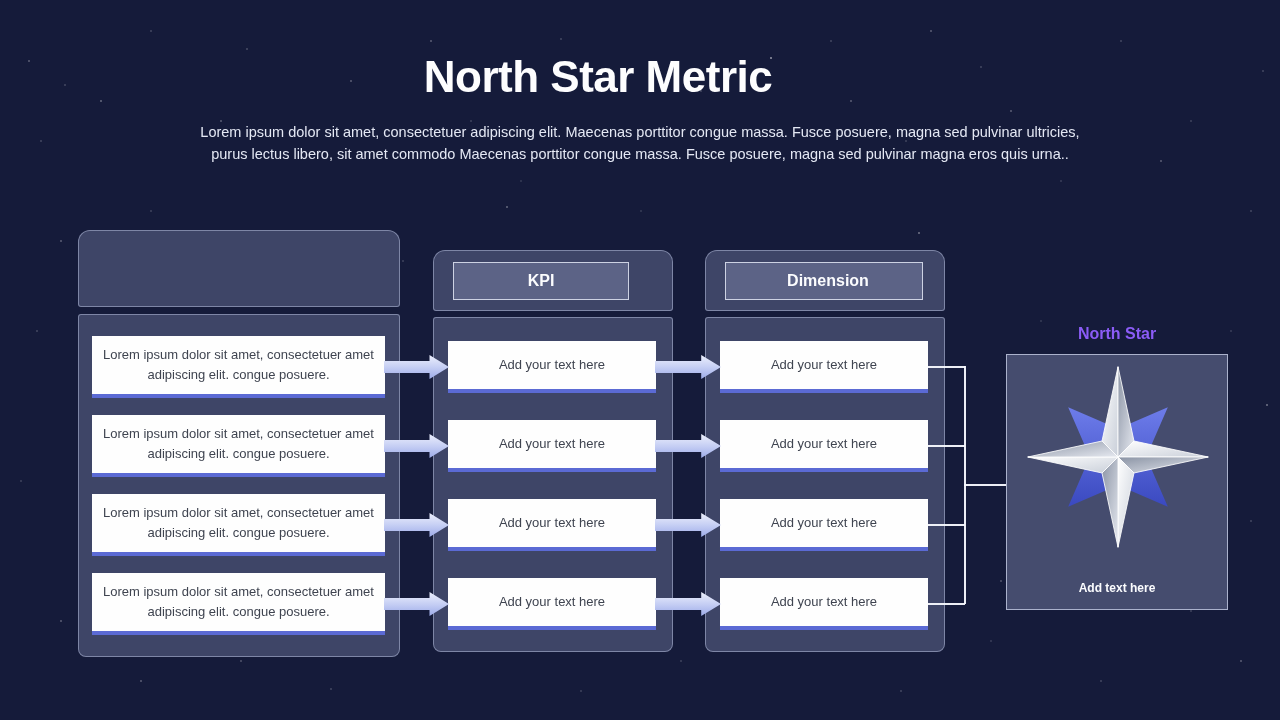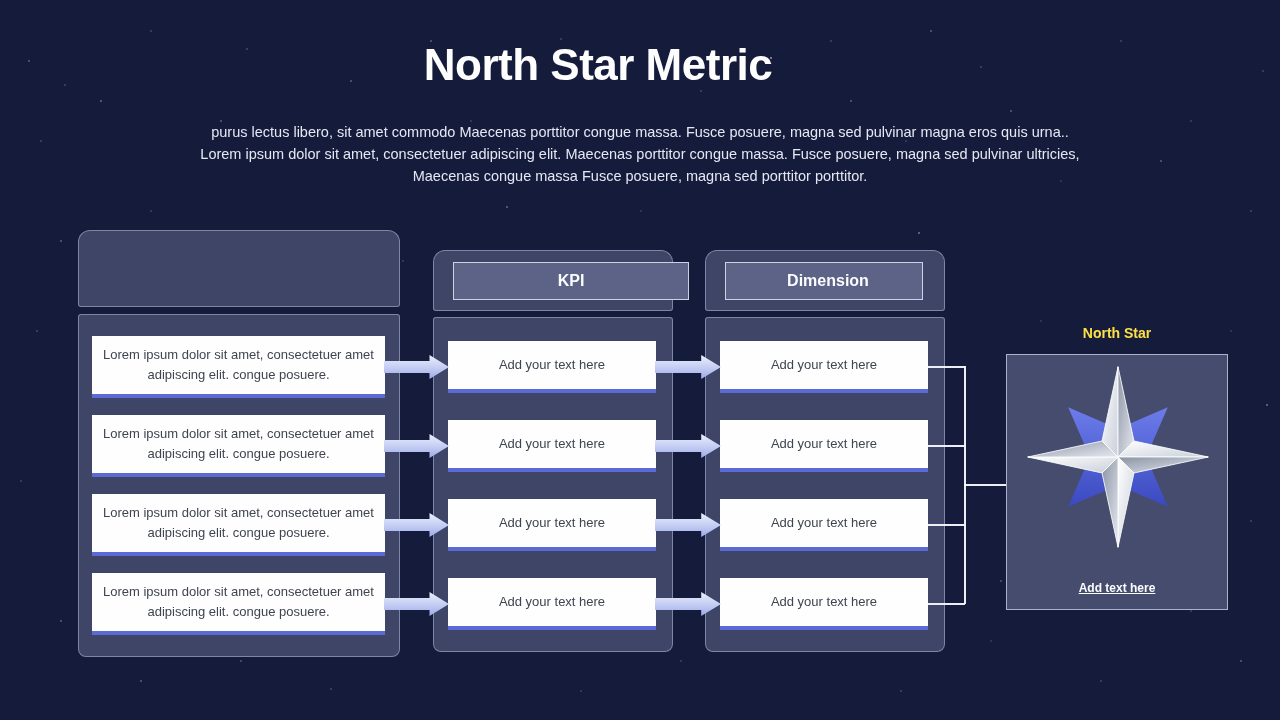--- a/index.html
+++ b/index.html
@@ -30,21 +30,21 @@
     770px 57px rgba(255,255,255,.55),918px 232px rgba(255,255,255,.4),1266px 404px rgba(255,255,255,.4),
     506px 206px rgba(255,255,255,.35),100px 100px rgba(255,255,255,.35),220px 120px rgba(255,255,255,.3),
     350px 80px rgba(255,255,255,.3),430px 40px rgba(255,255,255,.3),850px 100px rgba(255,255,255,.3),
     930px 30px rgba(255,255,255,.3),1010px 110px rgba(255,255,255,.3),1160px 160px rgba(255,255,255,.3),
     60px 240px rgba(255,255,255,.3),260px 380px rgba(255,255,255,.25),60px 620px rgba(255,255,255,.3),
     140px 680px rgba(255,255,255,.3),360px 640px rgba(255,255,255,.25),1120px 560px rgba(255,255,255,.3),
     1240px 660px rgba(255,255,255,.3),1000px 580px rgba(255,255,255,.25),940px 480px rgba(255,255,255,.3),
     28px 60px rgba(255,255,255,.3),240px 660px rgba(255,255,255,.25),420px 600px rgba(255,255,255,.25),
     660px 600px rgba(255,255,255,.25);}
 
-  .title{position:absolute;left:0;top:40px;width:1196px;text-align:center;
+  .title{position:absolute;left:0;top:52px;width:1196px;text-align:center;
     font-size:44px;font-weight:700;letter-spacing:-.5px;color:#fdfdfe;}
   .subtitle{position:absolute;left:140px;top:121px;width:1000px;text-align:center;
     font-size:14.5px;line-height:22px;color:#e4e8f4;font-weight:400;}
 
   .panel{position:absolute;background:#3e4567;border:1px solid rgba(178,188,218,.55);box-sizing:border-box;}
   .panel.hdr{border-radius:12px 12px 3px 3px;}
   .panel.body{border-radius:3px 3px 8px 8px;}
   .hdr-box{position:absolute;background:#5c6386;border:1px solid rgba(224,229,243,.85);
     box-sizing:border-box;text-align:center;color:#fbfcfe;font-weight:700;}
 
@@ -55,50 +55,49 @@
 
   .arrow{position:absolute;height:24px;
     background:linear-gradient(180deg,#eceffc 0%,#c6cff4 50%,#9dabe9 100%);
     clip-path:polygon(0% 25%,70% 25%,70% 0%,100% 50%,70% 100%,70% 75%,0% 75%);}
 
   .conn{position:absolute;background:rgba(248,250,255,.95);}
   .conn.h{height:1.5px;}
   .conn.v{width:1.5px;}
 
   .ns-title{position:absolute;left:1006px;top:325px;width:222px;text-align:center;
-    font-size:14px;font-weight:700;color:#fde047;}
+    font-size:16px;font-weight:700;color:#8b5cf6;}
   .ns-box{position:absolute;left:1006px;top:354px;width:222px;height:256px;
     background:#454c6e;border:1px solid rgba(196,204,228,.8);box-sizing:border-box;}
   .ns-box svg{position:absolute;left:17px;top:8px;}
   .ns-caption{position:absolute;left:0;bottom:14px;width:100%;text-align:center;
-    font-size:12px;font-weight:700;color:#fbfcfe;text-decoration:underline;}
+    font-size:12px;font-weight:700;color:#fbfcfe;}
 </style>
 </head>
 <body>
 
 <div class="slide">
   <div class="speck a"></div>
   <div class="speck b"></div>
 
   <div class="title">North Star Metric</div>
   <div class="subtitle">
+    <div>Lorem ipsum dolor sit amet, consectetuer adipiscing elit. Maecenas porttitor congue massa. Fusce posuere, magna sed pulvinar ultricies,</div>
     <div>purus lectus  libero, sit amet commodo Maecenas porttitor congue massa. Fusce posuere, magna sed pulvinar magna eros quis urna..</div>
-    <div>Lorem ipsum dolor sit amet, consectetuer adipiscing elit. Maecenas porttitor congue massa. Fusce posuere, magna sed pulvinar ultricies,</div>
-    <div>Maecenas congue massa Fusce posuere, magna sed porttitor porttitor.</div>
   </div>
 
   <div class="panel hdr" style="left:78px;top:230px;width:322px;height:77px;"></div>
   <div class="panel body" style="left:78px;top:314px;width:322px;height:343px;"></div>
   <div class="card lg" style="left:92px;top:336px;">Lorem ipsum dolor sit amet, consectetuer amet adipiscing elit. congue posuere.</div>
   <div class="card lg" style="left:92px;top:415px;">Lorem ipsum dolor sit amet, consectetuer amet adipiscing elit. congue posuere.</div>
   <div class="card lg" style="left:92px;top:494px;">Lorem ipsum dolor sit amet, consectetuer amet adipiscing elit. congue posuere.</div>
   <div class="card lg" style="left:92px;top:573px;">Lorem ipsum dolor sit amet, consectetuer amet adipiscing elit. congue posuere.</div>
 
   <div class="panel hdr" style="left:433px;top:250px;width:240px;height:61px;"></div>
-  <div class="hdr-box" style="left:453px;top:262px;width:236px;height:38px;line-height:36px;font-size:16px;">KPI</div>
+  <div class="hdr-box" style="left:453px;top:262px;width:176px;height:38px;line-height:36px;font-size:16px;">KPI</div>
   <div class="panel body" style="left:433px;top:317px;width:240px;height:335px;"></div>
   <div class="card sm" style="left:448px;top:341px;">Add your text here</div>
   <div class="card sm" style="left:448px;top:420px;">Add your text here</div>
   <div class="card sm" style="left:448px;top:499px;">Add your text here</div>
   <div class="card sm" style="left:448px;top:578px;">Add your text here</div>
 
   <div class="panel hdr" style="left:705px;top:250px;width:240px;height:61px;"></div>
   <div class="hdr-box" style="left:725px;top:262px;width:198px;height:38px;line-height:36px;font-size:16px;padding-left:8px;">Dimension</div>
   <div class="panel body" style="left:705px;top:317px;width:240px;height:335px;"></div>
   <div class="card sm" style="left:720px;top:341px;">Add your text here</div>

